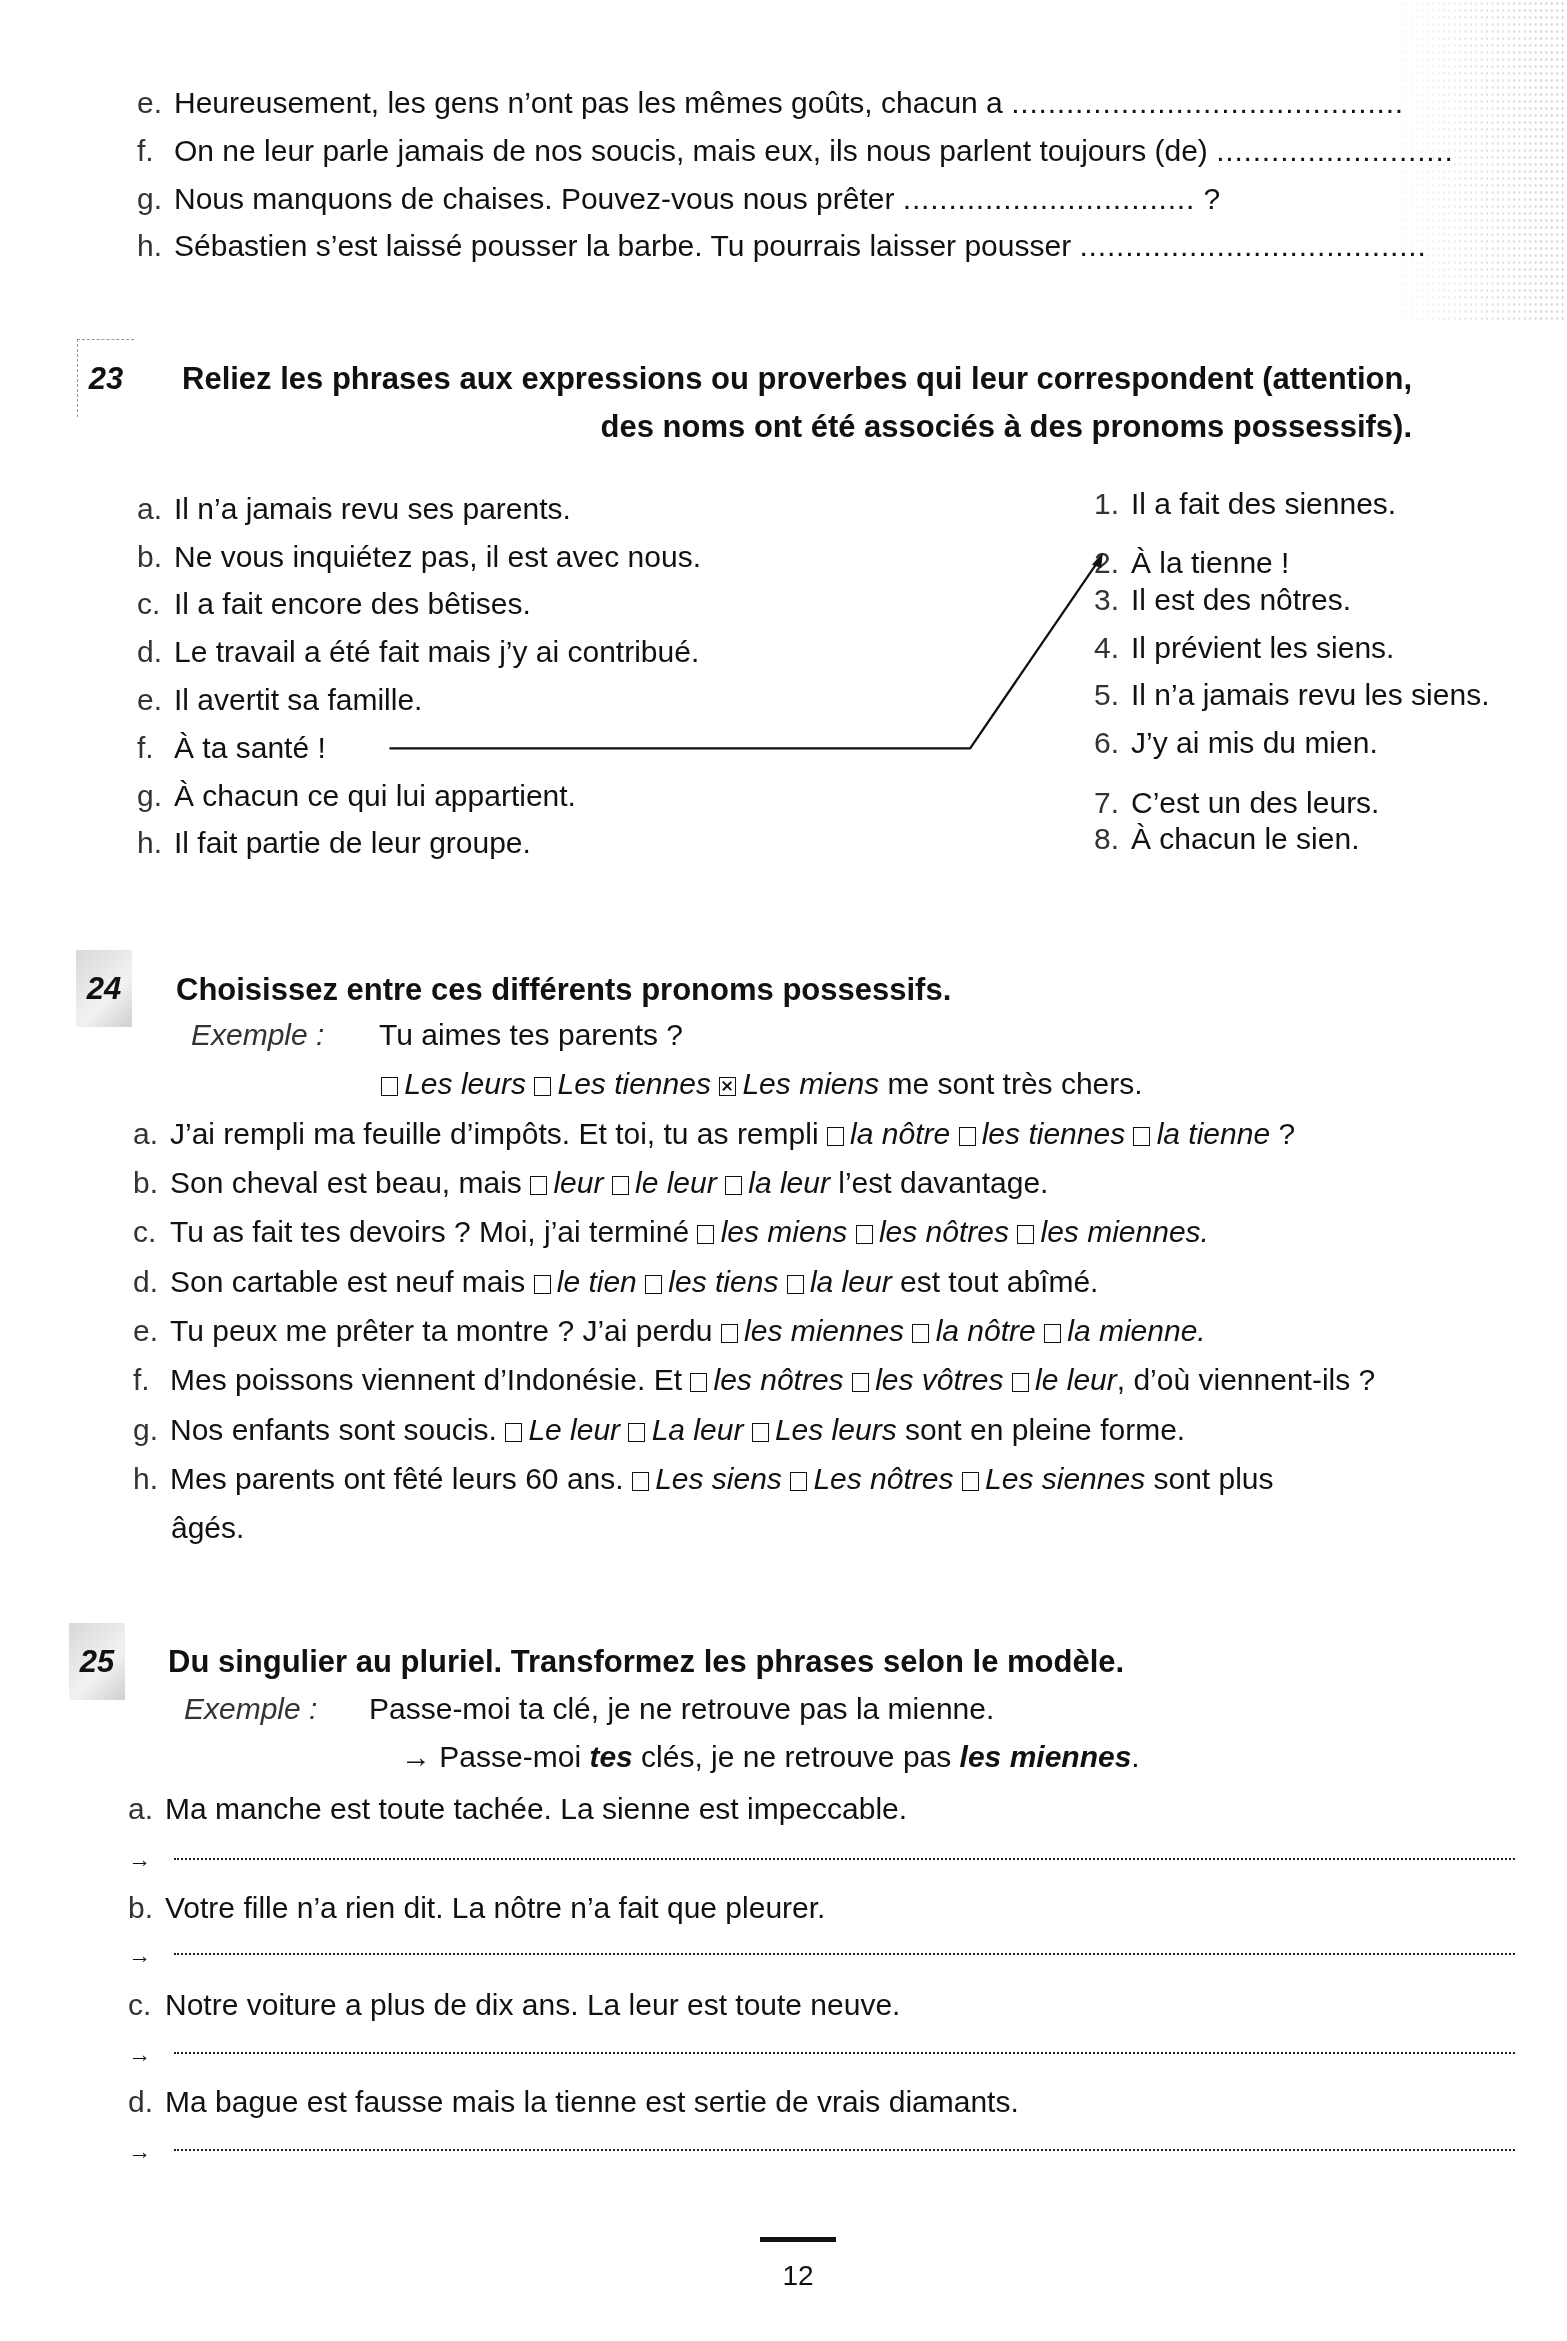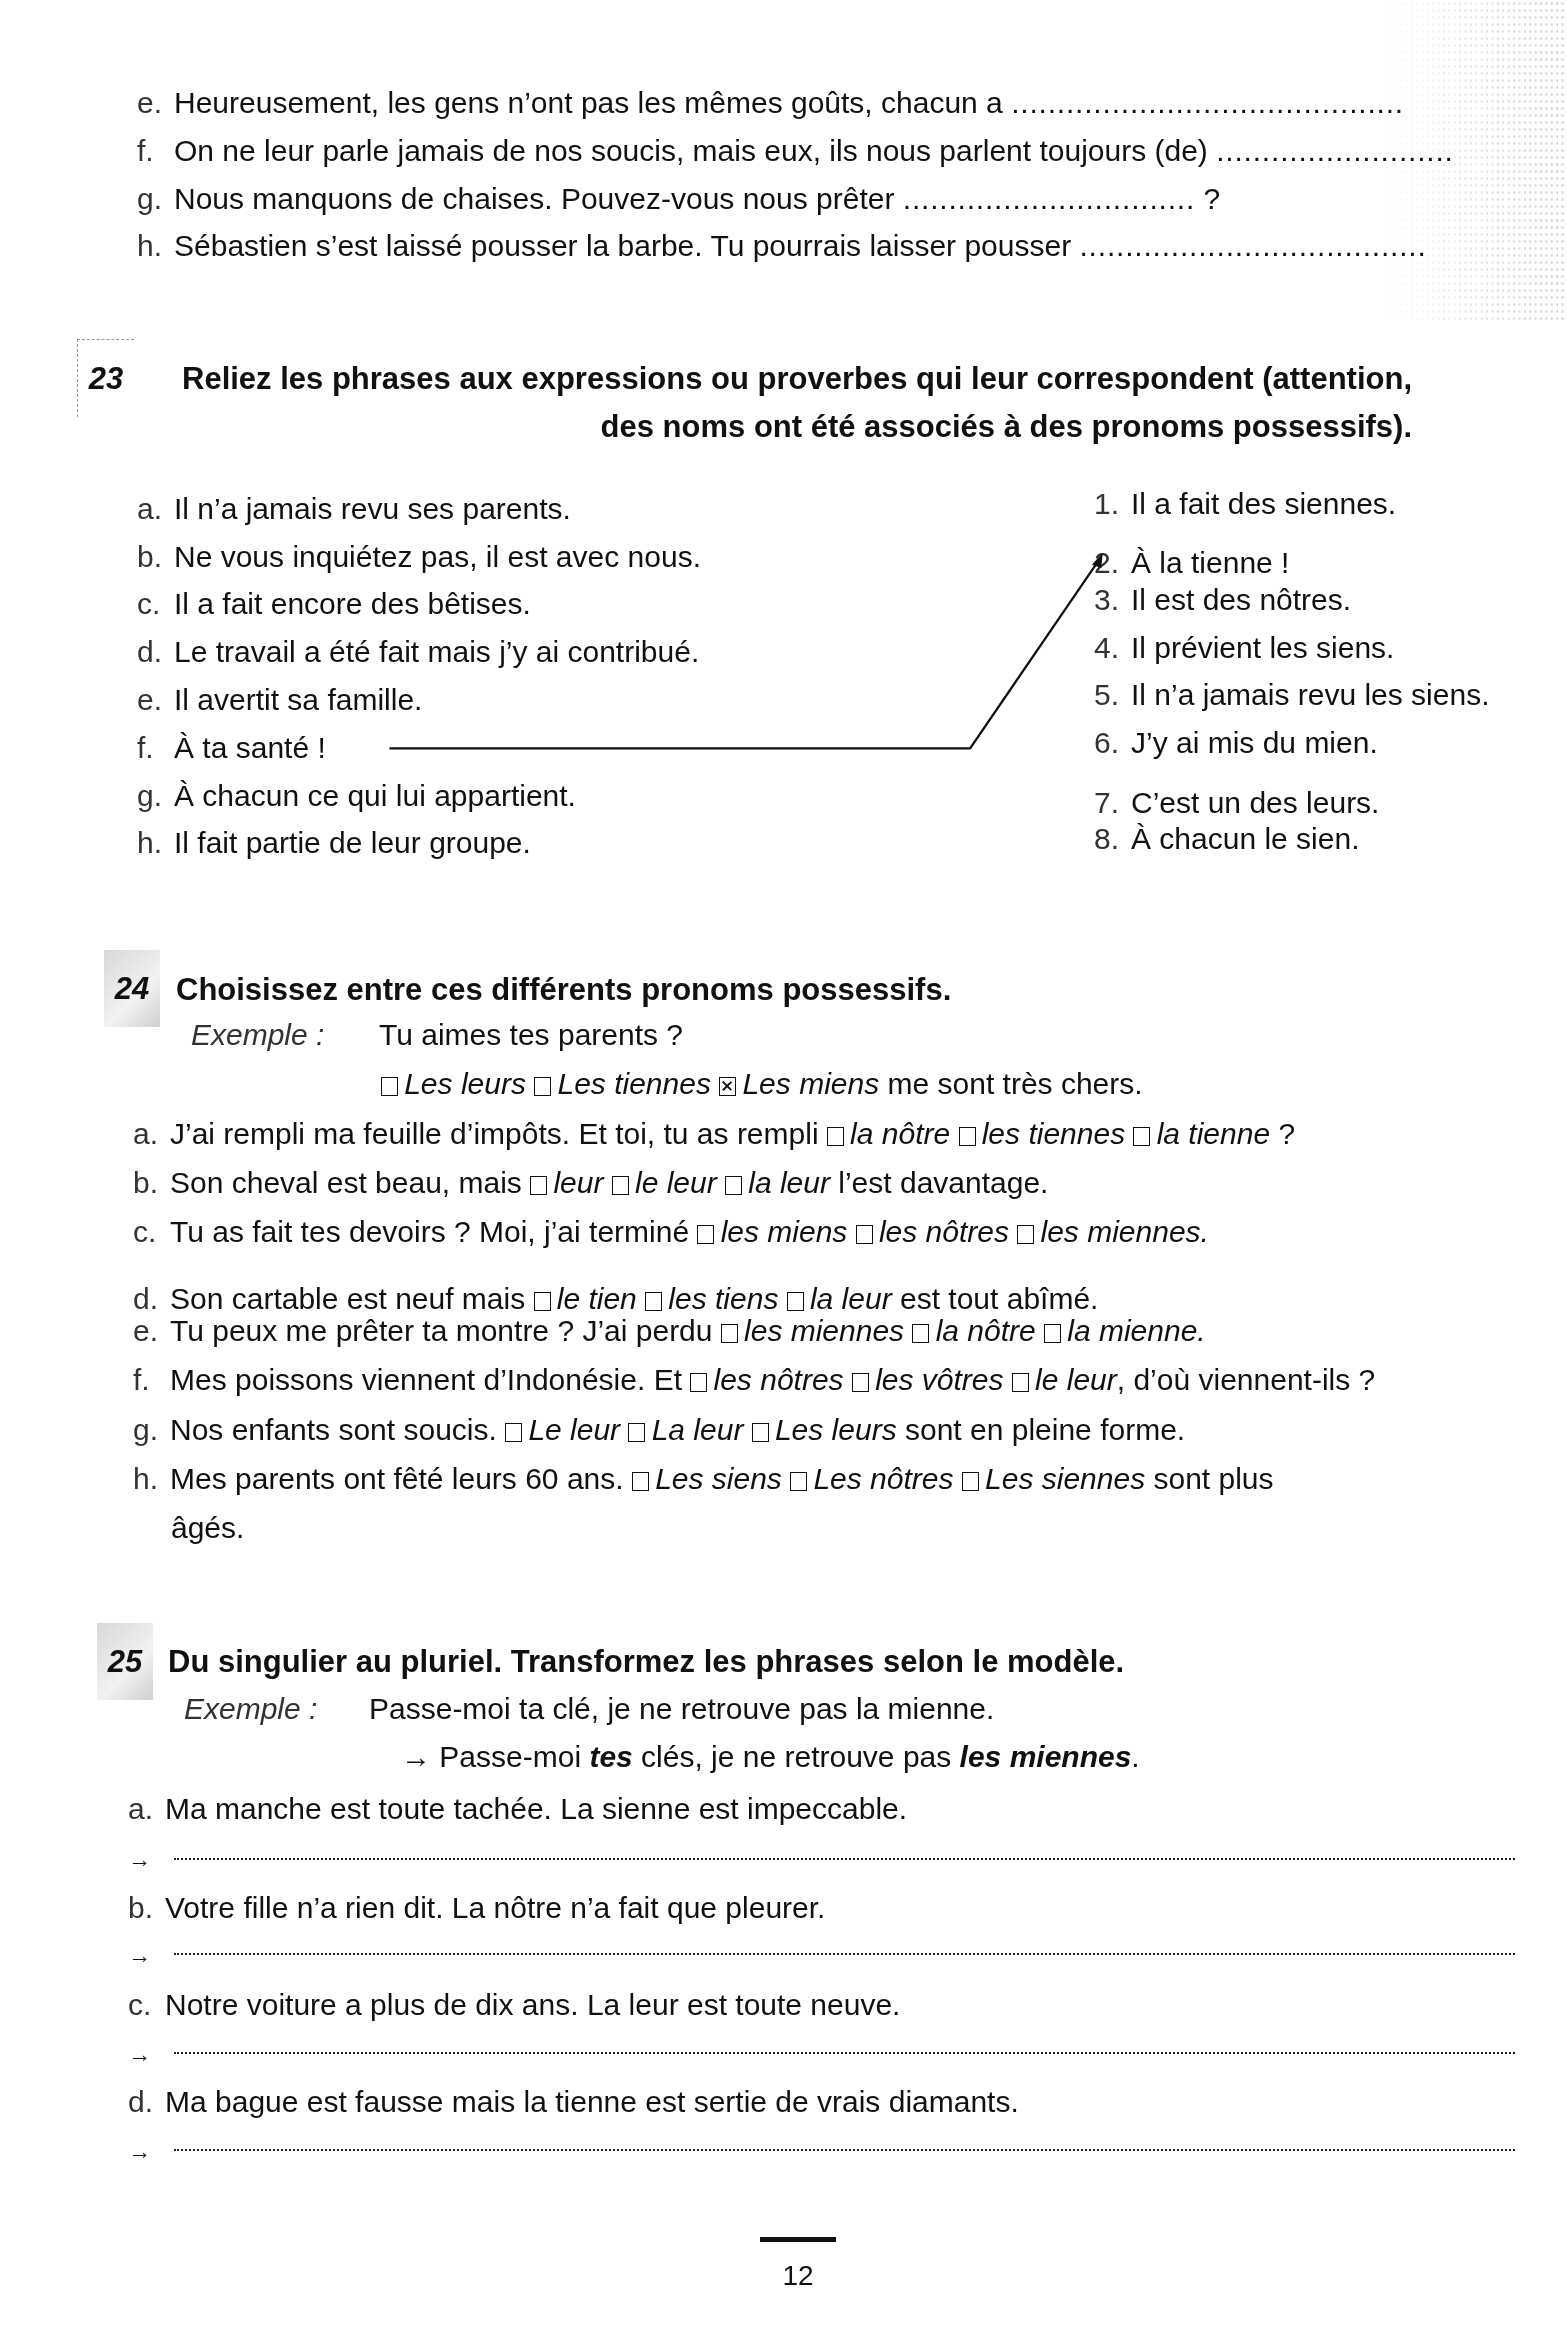--- a/index.html
+++ b/index.html
@@ -11,21 +11,21 @@
   .line { position: absolute; font-size: 30px; white-space: nowrap; line-height: 1; }
   .lbl { display: inline-block; width: 37px; color: #333; }
   .dots { letter-spacing: 0.8px; }
   .ex-title { position: absolute; font-size: 31px; font-weight: bold; line-height: 1.55; }
   .ex-num {
     position: absolute; width: 56px; height: 77px;
     font-size: 31px; font-weight: bold; font-style: italic;
     display: flex; align-items: center; justify-content: center;
   }
   .ex-num.box1 { border: 1.5px dashed #999; border-right: none; border-bottom: none; font-style: italic; }
-  .ex-num.shaded { background: linear-gradient(135deg, #d8d8d8, #f2f2f2 60%, #cfcfcf); margin-left: 28px; }
+  .ex-num.shaded { background: linear-gradient(135deg, #d8d8d8, #f2f2f2 60%, #cfcfcf); }
   .it { font-style: italic; }
   .bi { font-style: italic; font-weight: bold; }
   .cb {
     display: inline-block; width: 17px; height: 18.5px; border: 1.9px solid #111;
     box-sizing: border-box; vertical-align: -1.5px; margin: 0 6.2px 0 0; position: relative;
   }
   .cb.x::before, .cb.x::after {
     content: ""; position: absolute; left: 0.8px; top: 7px; width: 12.3px; height: 1.9px; background:#111;
   }
   .cb.x::before { transform: rotate(45deg); }
@@ -127,21 +127,21 @@
       <span class="cb"></span><span class="it">le leur</span>
       <span class="cb"></span><span class="it">la leur</span>
       <span>l’est davantage.</span>
     </div>
     <div class="line" style="left:133px; top:1217px;">
       <span class="lbl">c.</span><span>Tu as fait tes devoirs ? Moi, j’ai terminé</span>
       <span class="cb"></span><span class="it">les miens</span>
       <span class="cb"></span><span class="it">les nôtres</span>
       <span class="cb"></span><span class="it">les miennes.</span>
     </div>
-    <div class="line" style="left:133px; top:1267px;margin-top:17px;">
+    <div class="line" style="left:133px; top:1267px;">
       <span class="lbl">d.</span><span>Son cartable est neuf mais</span>
       <span class="cb"></span><span class="it">le tien</span>
       <span class="cb"></span><span class="it">les tiens</span>
       <span class="cb"></span><span class="it">la leur</span>
       <span>est tout abîmé.</span>
     </div>
     <div class="line" style="left:133px; top:1316px;">
       <span class="lbl">e.</span><span>Tu peux me prêter ta montre ? J’ai perdu</span>
       <span class="cb"></span><span class="it">les miennes</span>
       <span class="cb"></span><span class="it">la nôtre</span>

